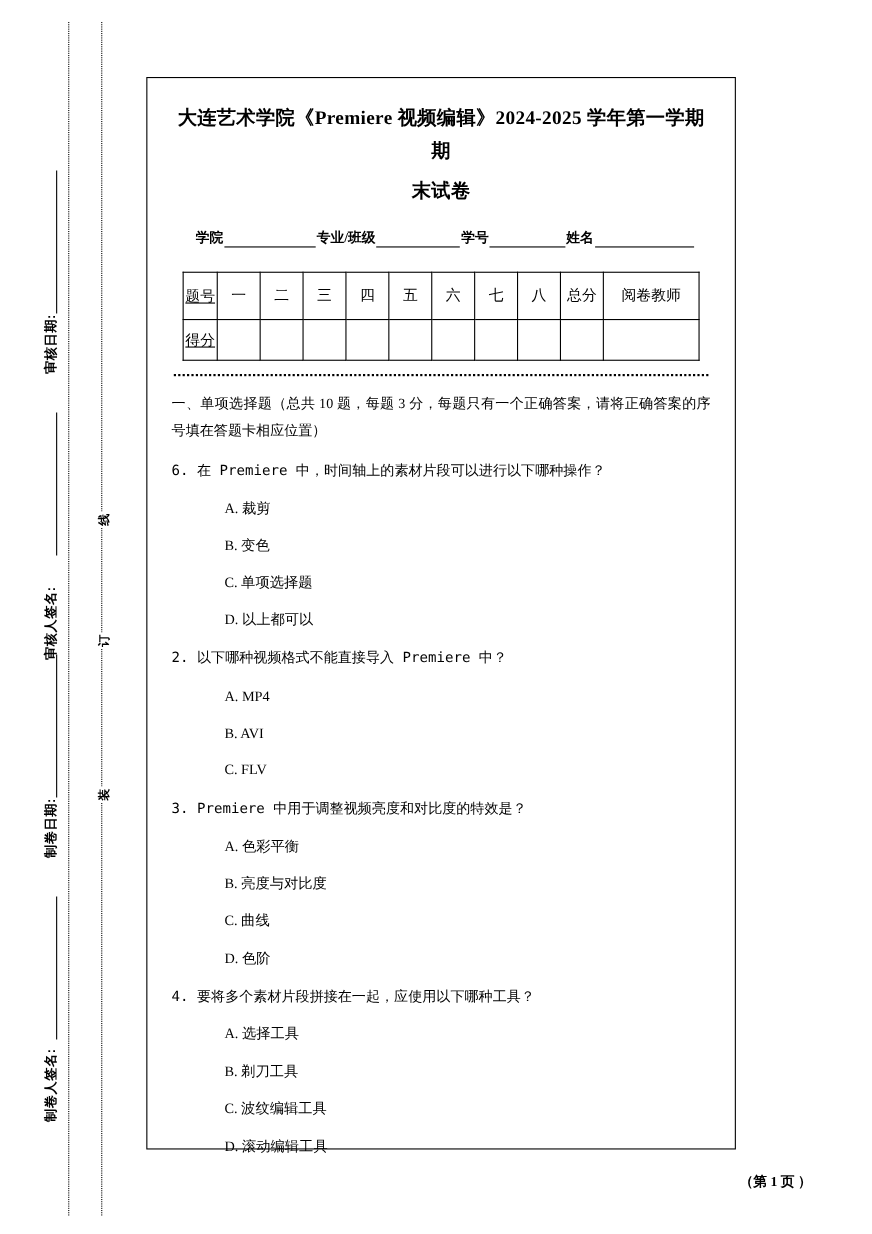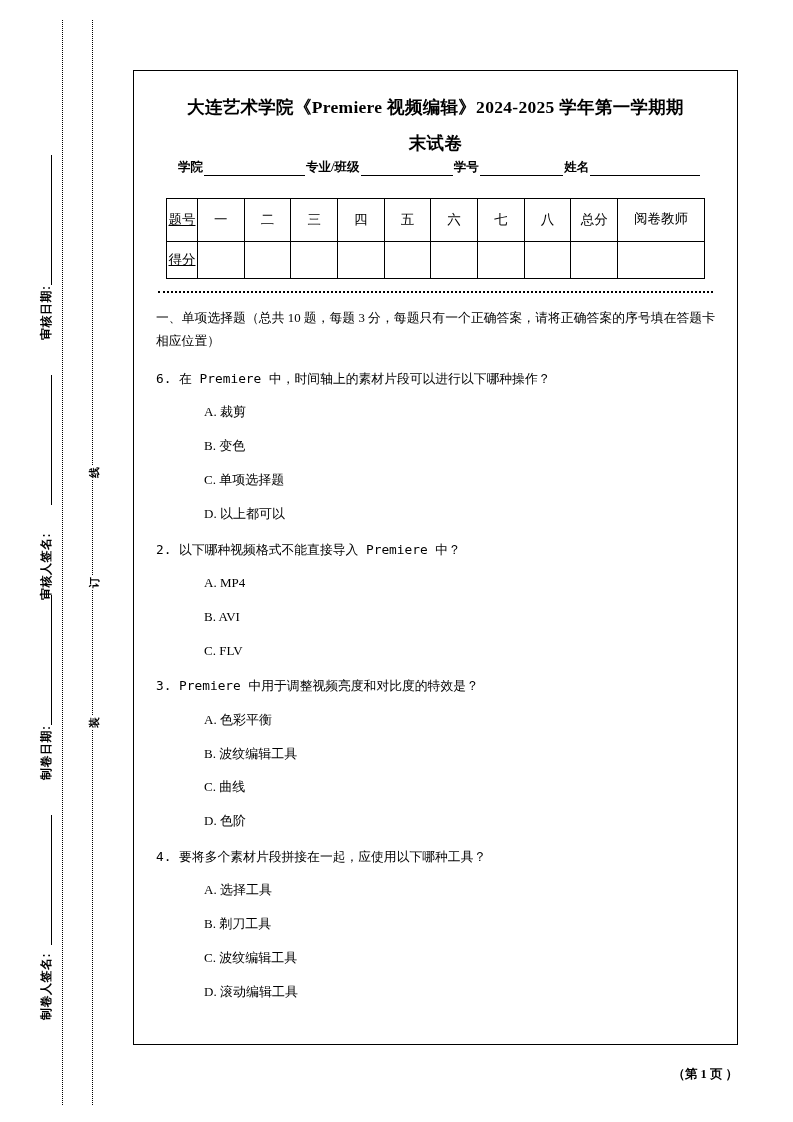--- a/index.html
+++ b/index.html
@@ -54,38 +54,39 @@
     white-space: nowrap;
     background: #ffffff;
     padding: 1px 2px;
   }
 
   
   .paper {
     position: absolute;
     left: 133px;
     top: 70px;
-    width: 605px;
+    width: 536px;
     height: 975px;
     border: 1.5px solid #000;
     box-sizing: border-box;
     padding: 16px 22px 0 22px;
   }
 
   .exam-title {
     text-align: center;
     font-size: 17.5px;
     font-weight: bold;
     line-height: 1.7;
     font-family: "Liberation Serif", "DejaVu Serif", serif;
     letter-spacing: 0.3px;
     margin: 6px 0 0 0;
   }
 
   .student-info {
+    margin-top: 20px;
     display: flex;
     align-items: flex-end;
     font-size: 12.5px;
     font-family: "Liberation Serif", "DejaVu Serif", serif;
     padding: 0 14px 0 22px;
   }
   .si-label { white-space: nowrap; font-weight: bold; }
   .si-blank {
     border-bottom: 1px solid #000;
     flex: 1 1 auto;
@@ -251,21 +252,21 @@
   <div class="opt-text">C. 单项选择题</div>
   <div class="opt-text">D. 以上都可以</div>
 
   <div class="q-text">2. 以下哪种视频格式不能直接导入 Premiere 中？</div>
   <div class="opt-text">A. MP4</div>
   <div class="opt-text">B. AVI</div>
   <div class="opt-text">C. FLV</div>
 
   <div class="q-text">3. Premiere 中用于调整视频亮度和对比度的特效是？</div>
   <div class="opt-text">A. 色彩平衡</div>
-  <div class="opt-text">B. 波纹编辑工具</div>
+  <div class="opt-text">B. 亮度与对比度</div>
   <div class="opt-text">C. 曲线</div>
   <div class="opt-text">D. 色阶</div>
 
   <div class="q-text">4. 要将多个素材片段拼接在一起，应使用以下哪种工具？</div>
   <div class="opt-text">A. 选择工具</div>
   <div class="opt-text">B. 剃刀工具</div>
   <div class="opt-text">C. 波纹编辑工具</div>
   <div class="opt-text">D. 滚动编辑工具</div>
 </div>
 

